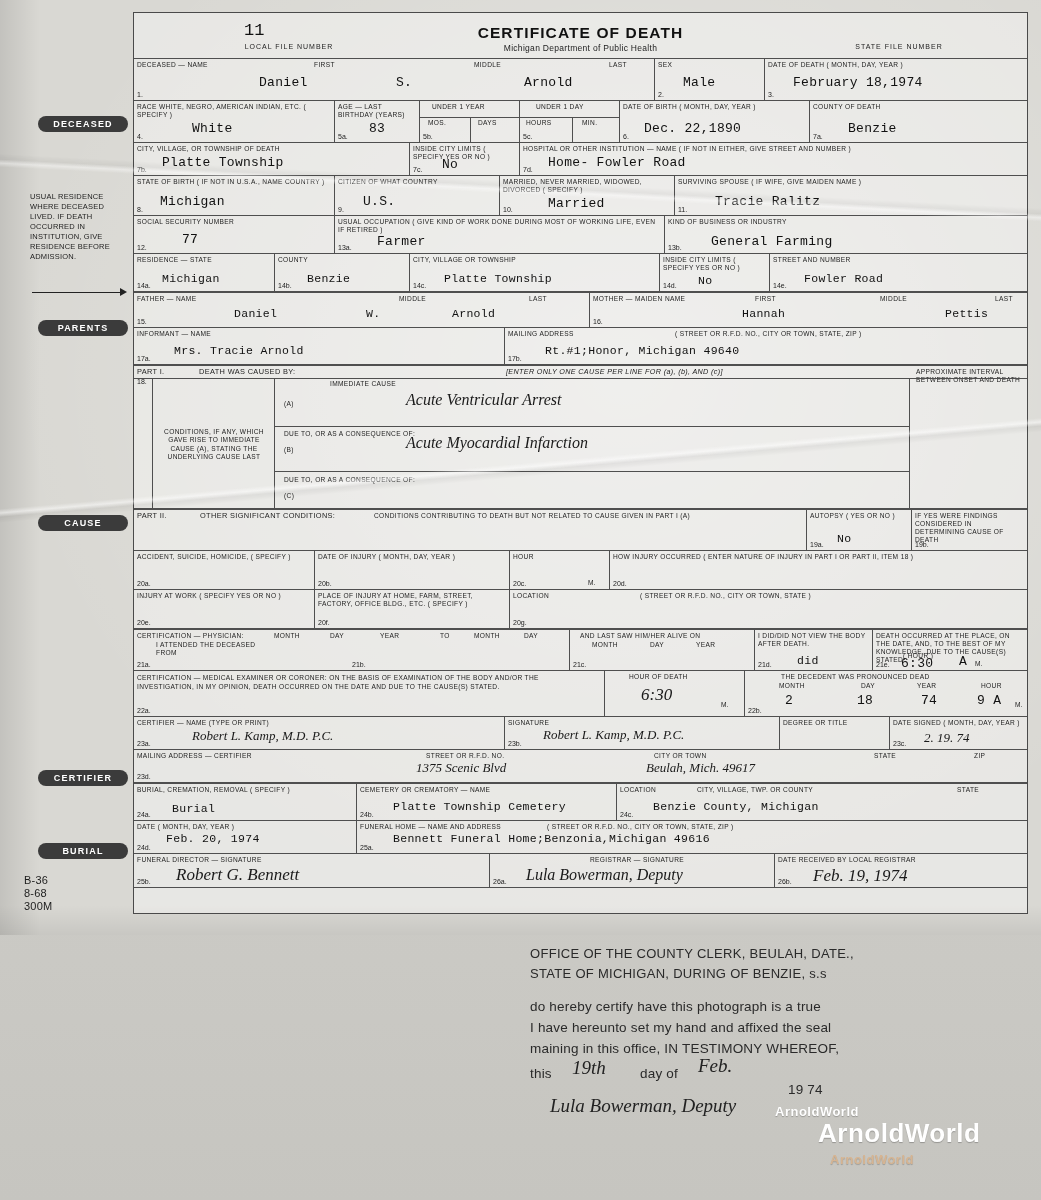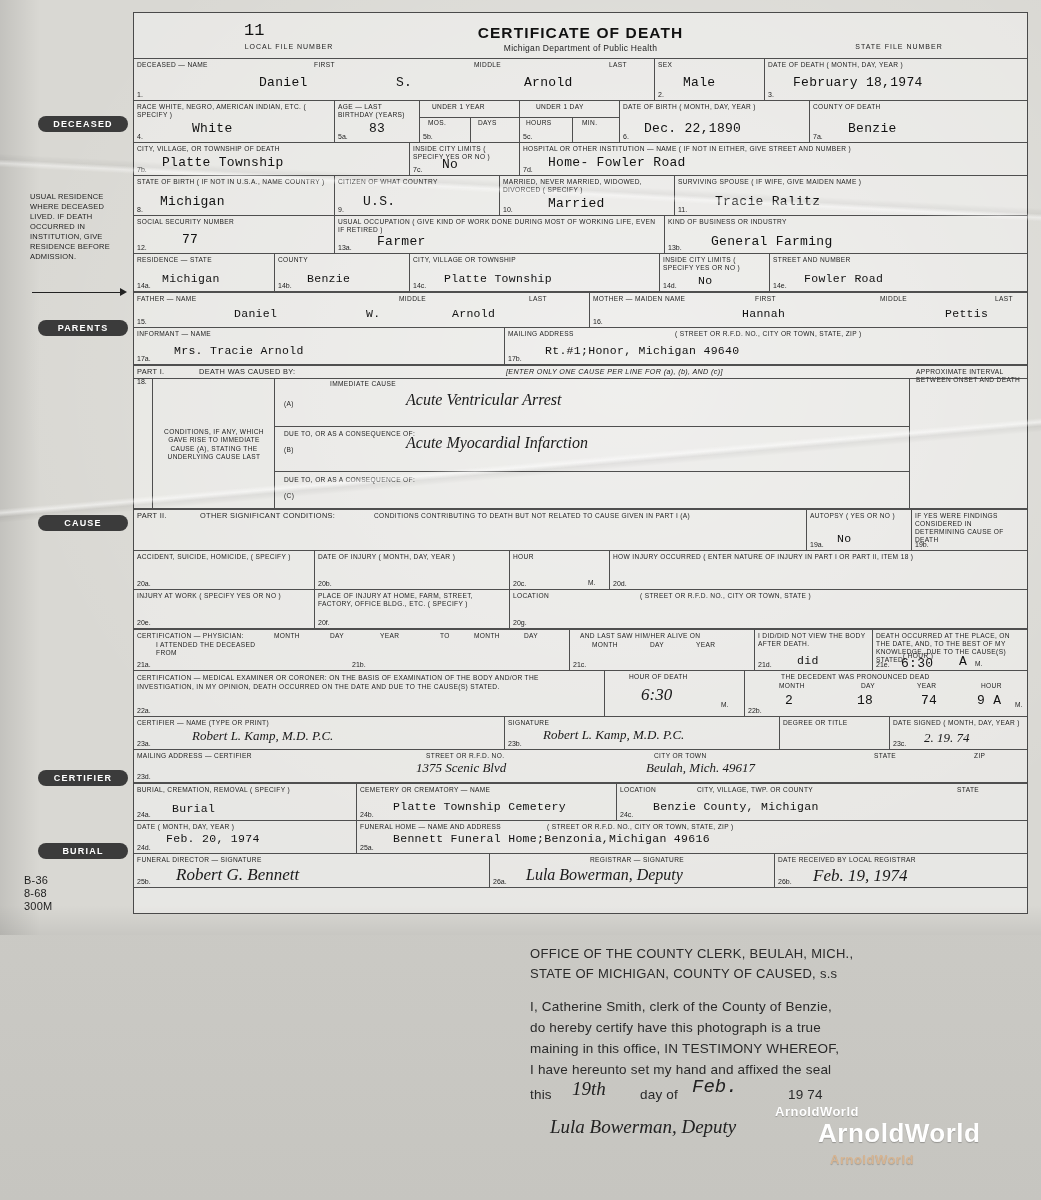--- a/index.html
+++ b/index.html
@@ -526,32 +526,31 @@
       <div class="lbl">DATE RECEIVED BY LOCAL REGISTRAR</div>
       <div class="num">26b.</div>
       <div class="hand" style="left:38px;top:12px;font-size:17px;">Feb. 19, 1974</div>
     </div>
 
   </div>
 
   <div class="creases"></div>
 
   <div class="certblock">
-    <div class="cap">OFFICE OF THE COUNTY CLERK, BEULAH, MICH.,</div>
-    <div class="cap" style="margin-bottom:12px;">STATE OF MICHIGAN,  COUNTY OF CAUSED, s.s</div>
-    <div class="l">I, Catherine Smith, clerk of the County of Benzie,</div>
+    <div class="cap">OFFICE OF THE COUNTY CLERK, BEULAH, DATE.,</div>
+    <div class="cap" style="margin-bottom:12px;">STATE OF MICHIGAN,  DURING OF BENZIE, s.s</div>
     <div class="l">do hereby certify have this photograph is a true</div>
+    <div class="l">I have hereunto set my hand and affixed the seal</div>
     <div class="l">maining in this office, IN TESTIMONY WHEREOF,</div>
-    <div class="l">I have hereunto set my hand and affixed the seal</div>
     <div style="position:relative;height:30px;">
       <span class="l" style="position:absolute;left:0;top:4px;">this</span>
       <span class="sig-hand" style="position:absolute;left:42px;top:-2px;">19th</span>
       <span class="l" style="position:absolute;left:110px;top:4px;">day of</span>
-      <span class="sig-hand" style="position:absolute;left:162px;top:-4px;font-family:Liberation Mono, monospace;">Feb.</span>
-      <span class="l" style="position:absolute;left:258px;top:4px;">19 74</span>
+      <span class="sig-hand" style="position:absolute;left:168px;top:-4px;">Feb.</span>
+      <span class="l" style="position:absolute;left:258px;top:20px;">19 74</span>
     </div>
     <div class="sig-hand" style="margin-left:20px;margin-top:6px;">Lula Bowerman, Deputy</div>
   </div>
 
   <div class="wm wm1">ArnoldWorld</div>
   <div class="wm wm2">ArnoldWorld</div>
   <div class="wm wm3">ArnoldWorld</div>
 </div>
 
 </body></html>

